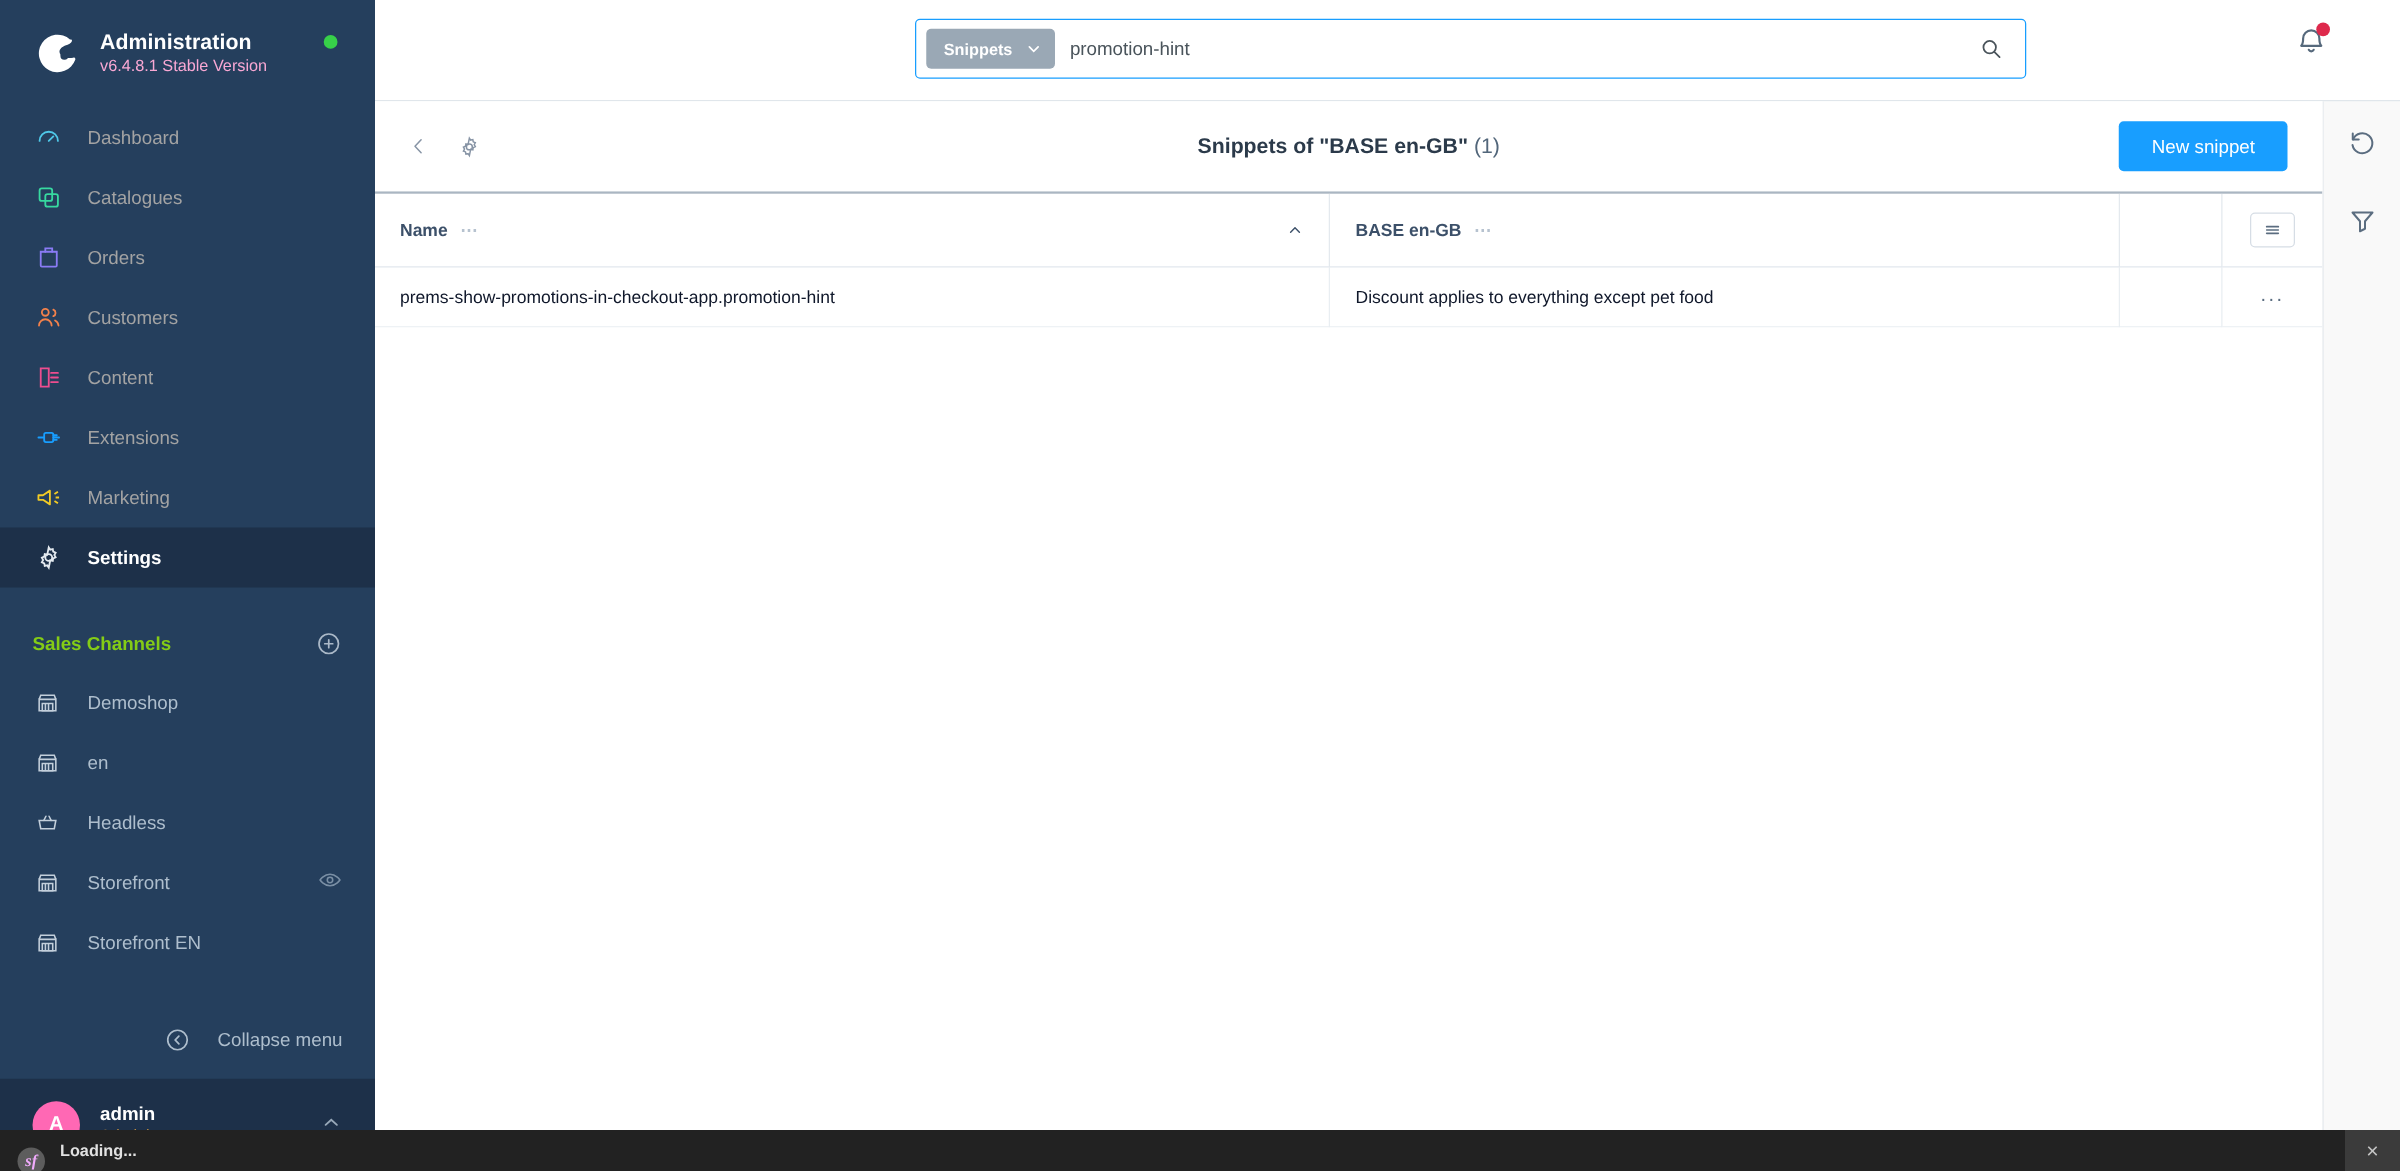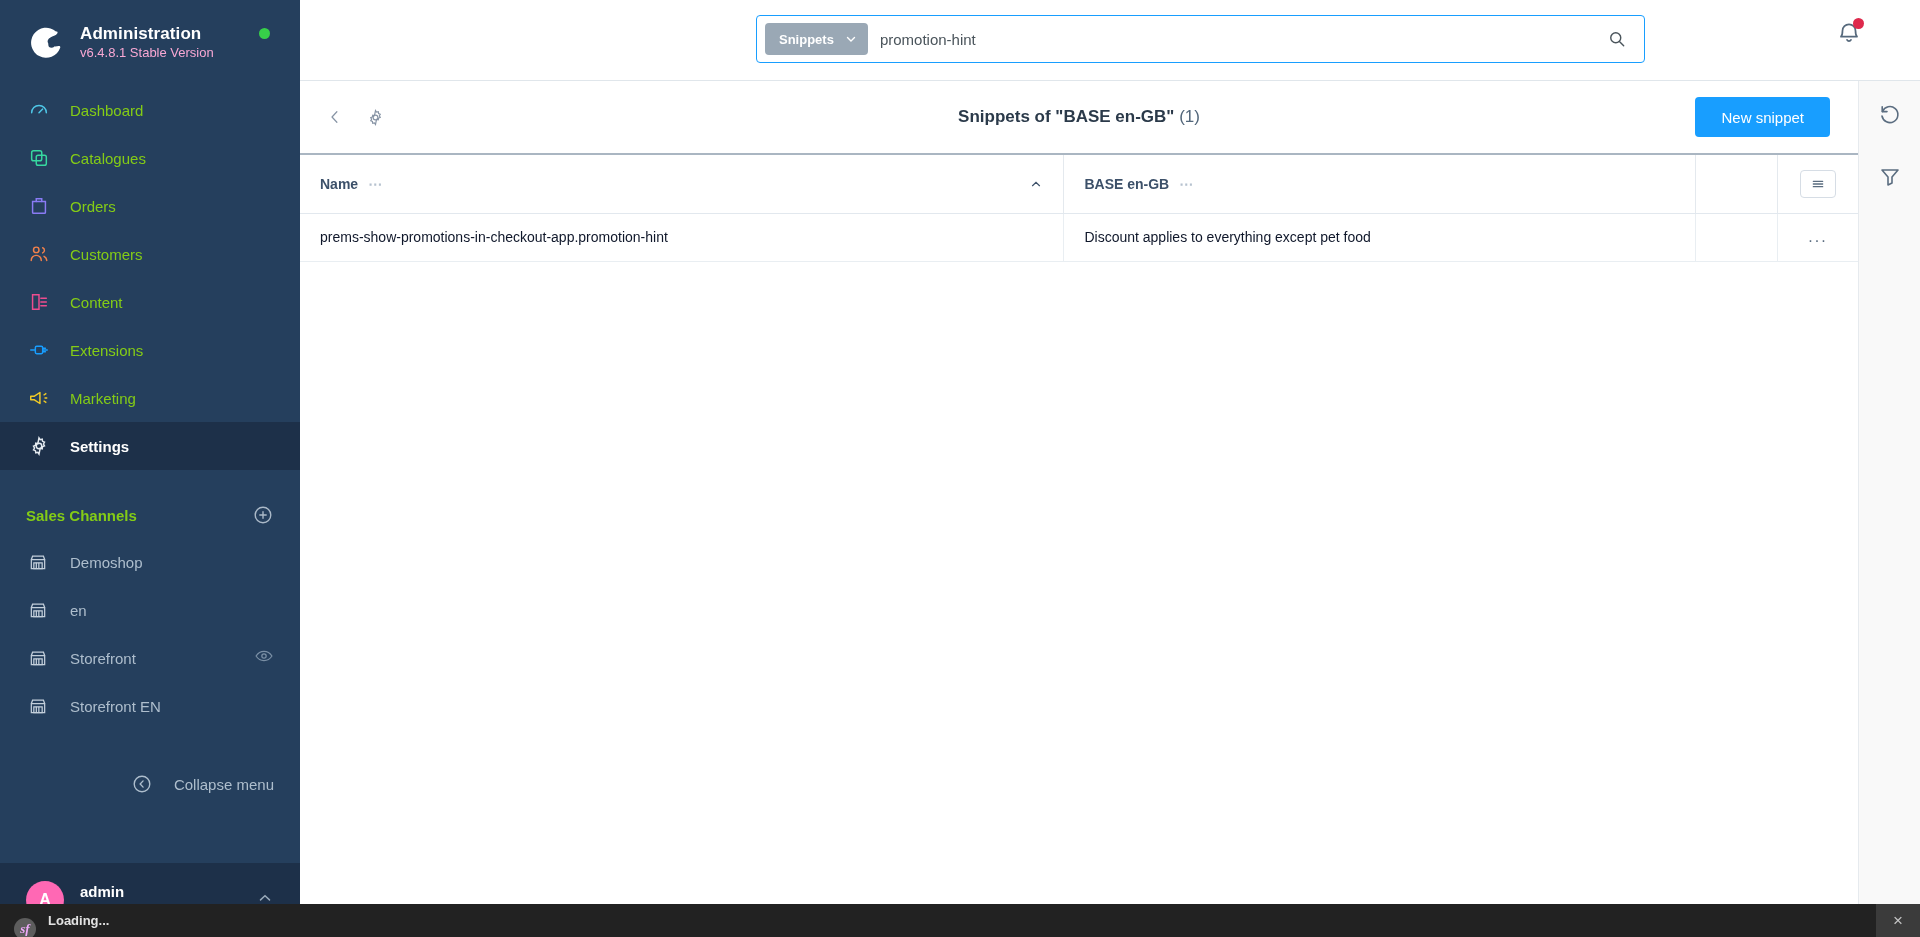--- a/index.html
+++ b/index.html
@@ -72,21 +72,21 @@
     position: relative;
   }
   .nav-item .ni-icon {
     width: 26px; height: 26px;
     flex: 0 0 26px;
     margin-right: 18px;
     display: flex; align-items: center; justify-content: center;
   }
   .nav-item .ni-label {
     font-size: 15px;
-    color: #84cc16;
+    color: #a3a3a3;
     white-space: nowrap;
   }
   .nav-item.active { background: #1d3049; }
   .nav-item.active .ni-label { color: #ffffff; font-weight: bold; }
 
   .sales-head {
     display: flex;
     align-items: center;
     justify-content: space-between;
     padding: 34px 26px 12px 26px;
@@ -180,21 +180,21 @@
     height: 81px;
     flex: 0 0 81px;
     background: #ffffff;
     border-bottom: 1px solid #e0e6eb;
     display: flex;
     align-items: center;
     position: relative;
   }
   .searchwrap {
     position: absolute;
-    left: 420px;
+    left: 396px;
     width: 925px;
     top: 15px;
     padding-left: 36px;
   }
   .searchbar {
     display: flex;
     align-items: center;
     height: 48px;
     background: #ffffff;
     border: 1px solid #189eff;
@@ -566,20 +566,29 @@
           <svg width="20" height="20" viewBox="0 0 24 24" fill="none" stroke="#c3cfdb" stroke-width="1.5">
             <path d="M4 9h16v11H4z"></path>
               <path d="M4 9l1.5-4h13L20 9"></path>
               <path d="M7 13h10v7H7z"></path>
               <path d="M10 13v7M13 13v7"></path>
           </svg>
         </span>
         <span class="sc-label">en</span>
       </div>
 
+      <div class="sc-item">
+        <span class="sc-icon">
+          <svg width="20" height="20" viewBox="0 0 24 24" fill="none" stroke="#c3cfdb" stroke-width="1.5" stroke-linecap="round">
+            <path d="M4 10h16l-1.5 8H5.5z"></path>
+              <path d="M8.5 10l2-4M15.5 10l-2-4"></path>
+          </svg>
+        </span>
+        <span class="sc-label">Headless</span>
+      </div>
 
       <div class="sc-item">
         <span class="sc-icon">
           <svg width="20" height="20" viewBox="0 0 24 24" fill="none" stroke="#c3cfdb" stroke-width="1.5">
             <path d="M4 9h16v11H4z"></path>
               <path d="M4 9l1.5-4h13L20 9"></path>
               <path d="M7 13h10v7H7z"></path>
               <path d="M10 13v7M13 13v7"></path>
           </svg>
         </span>

